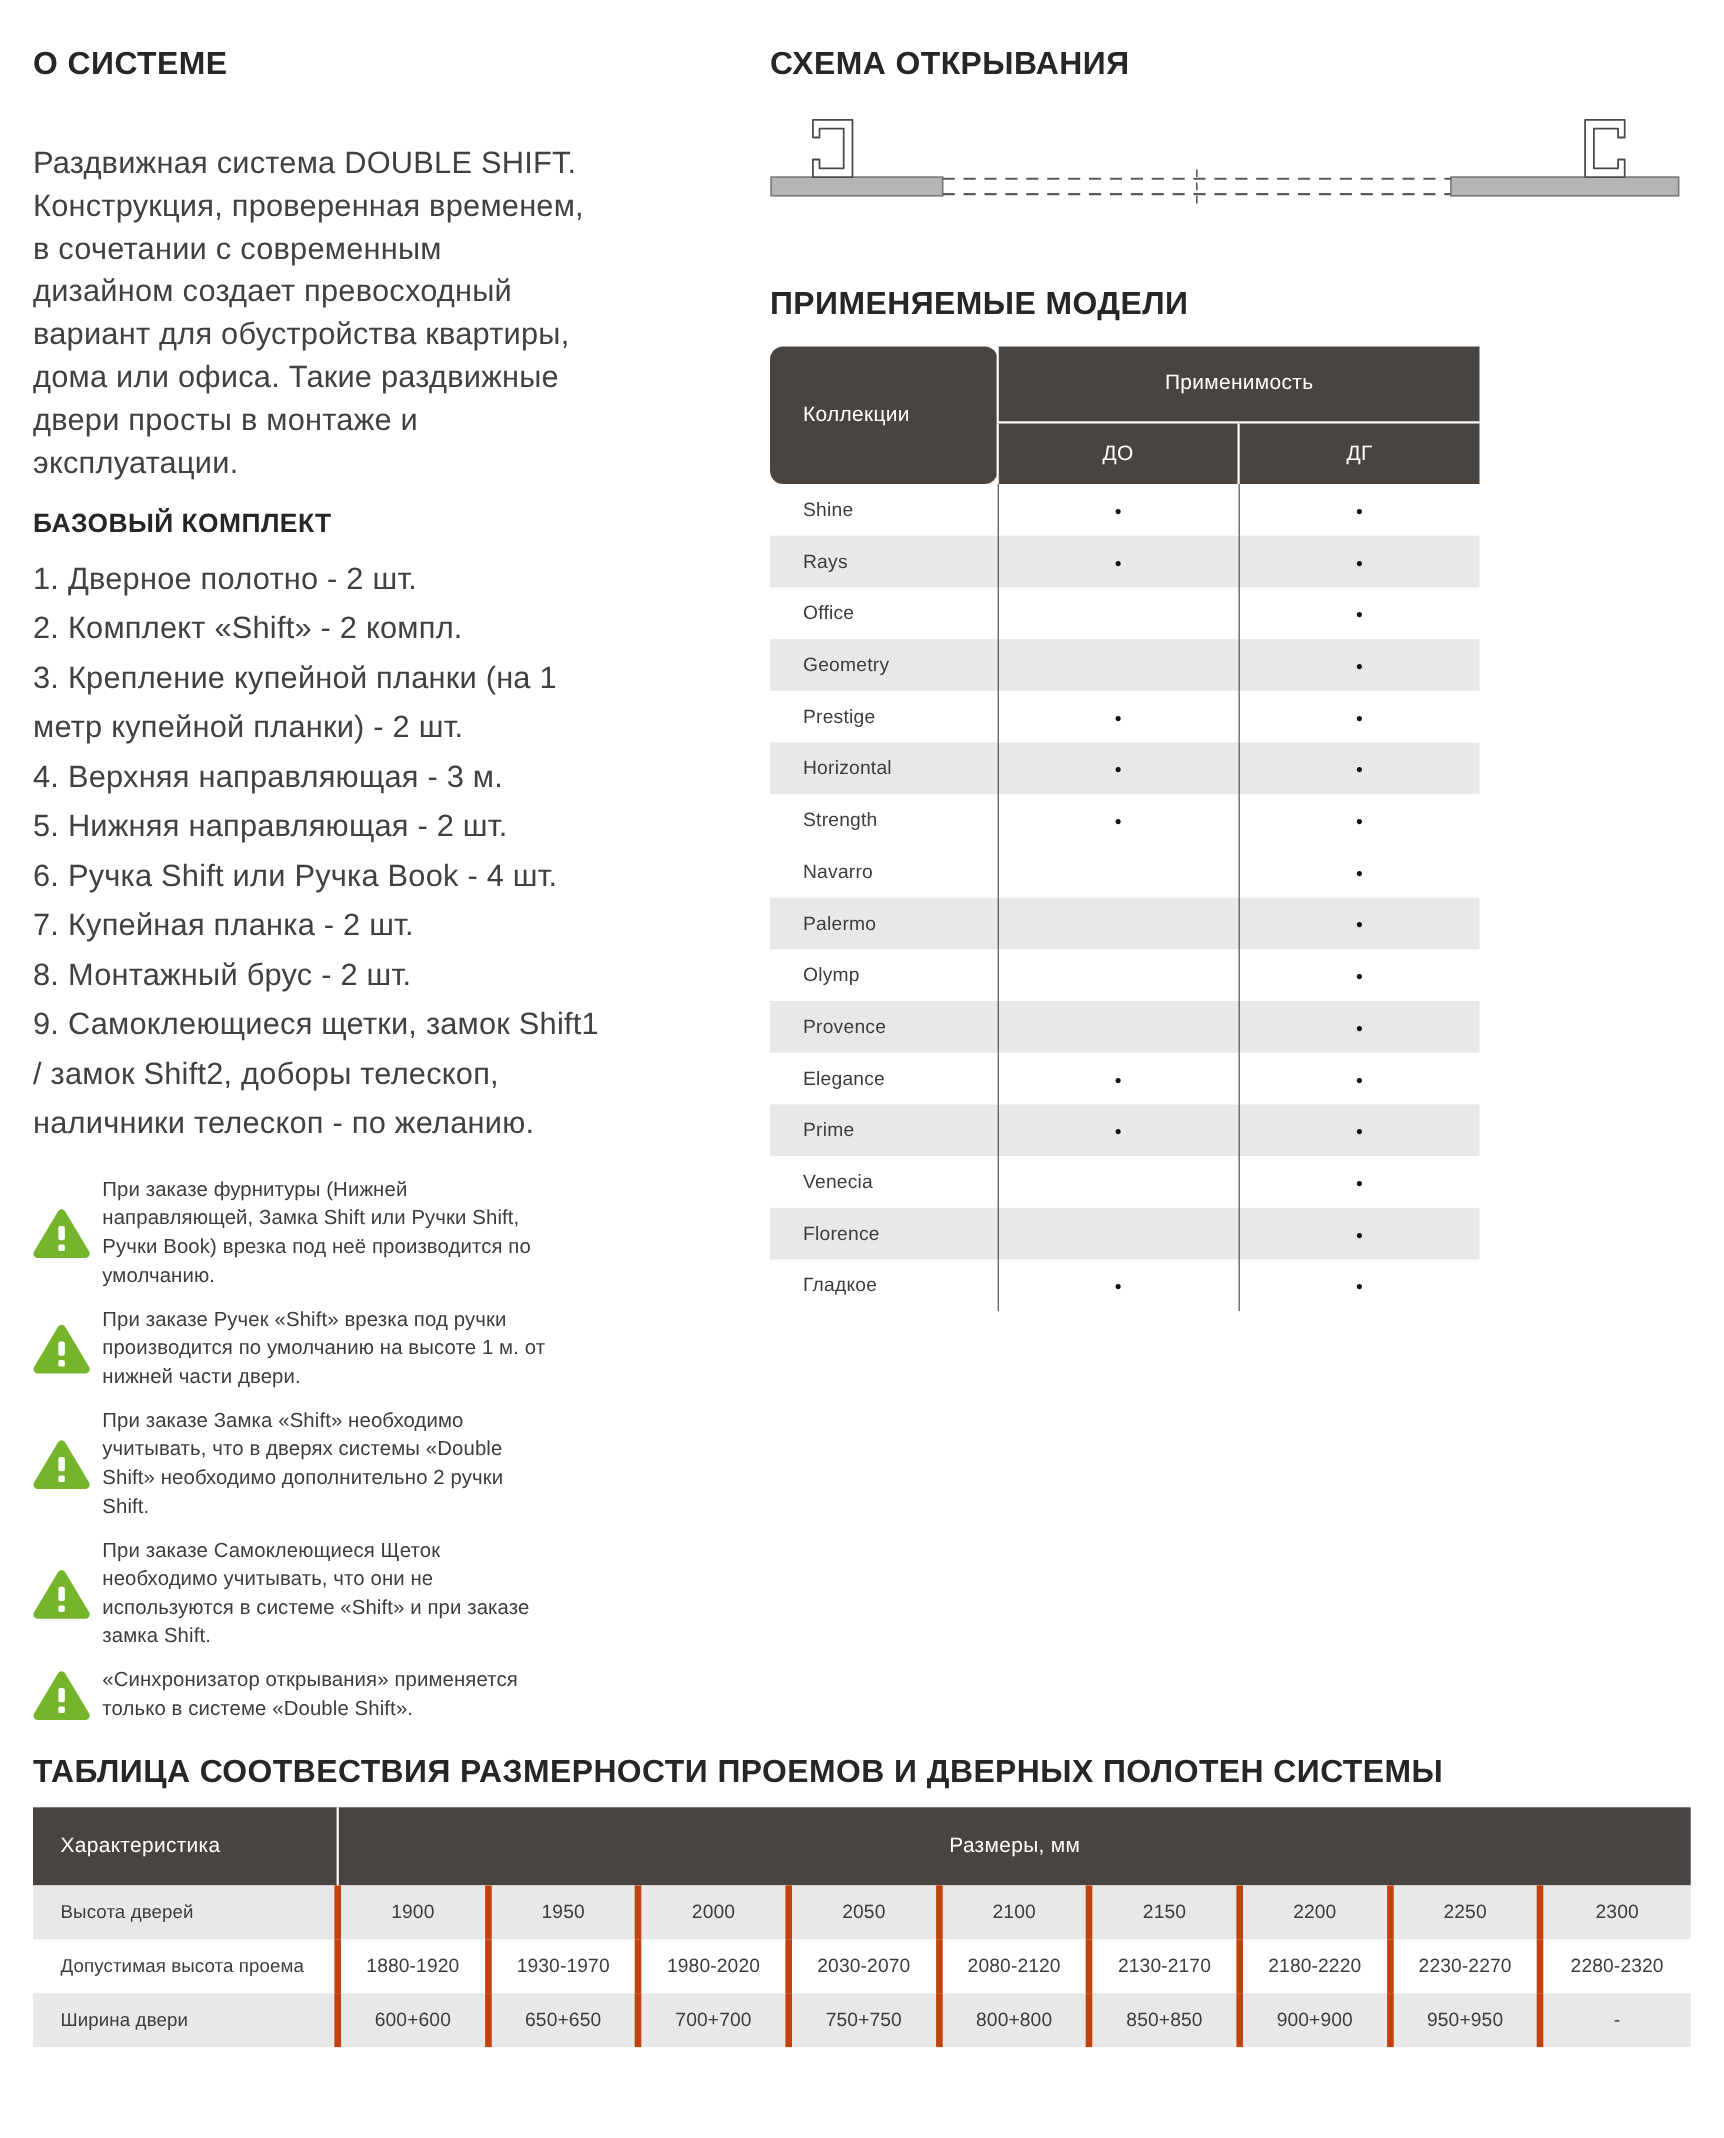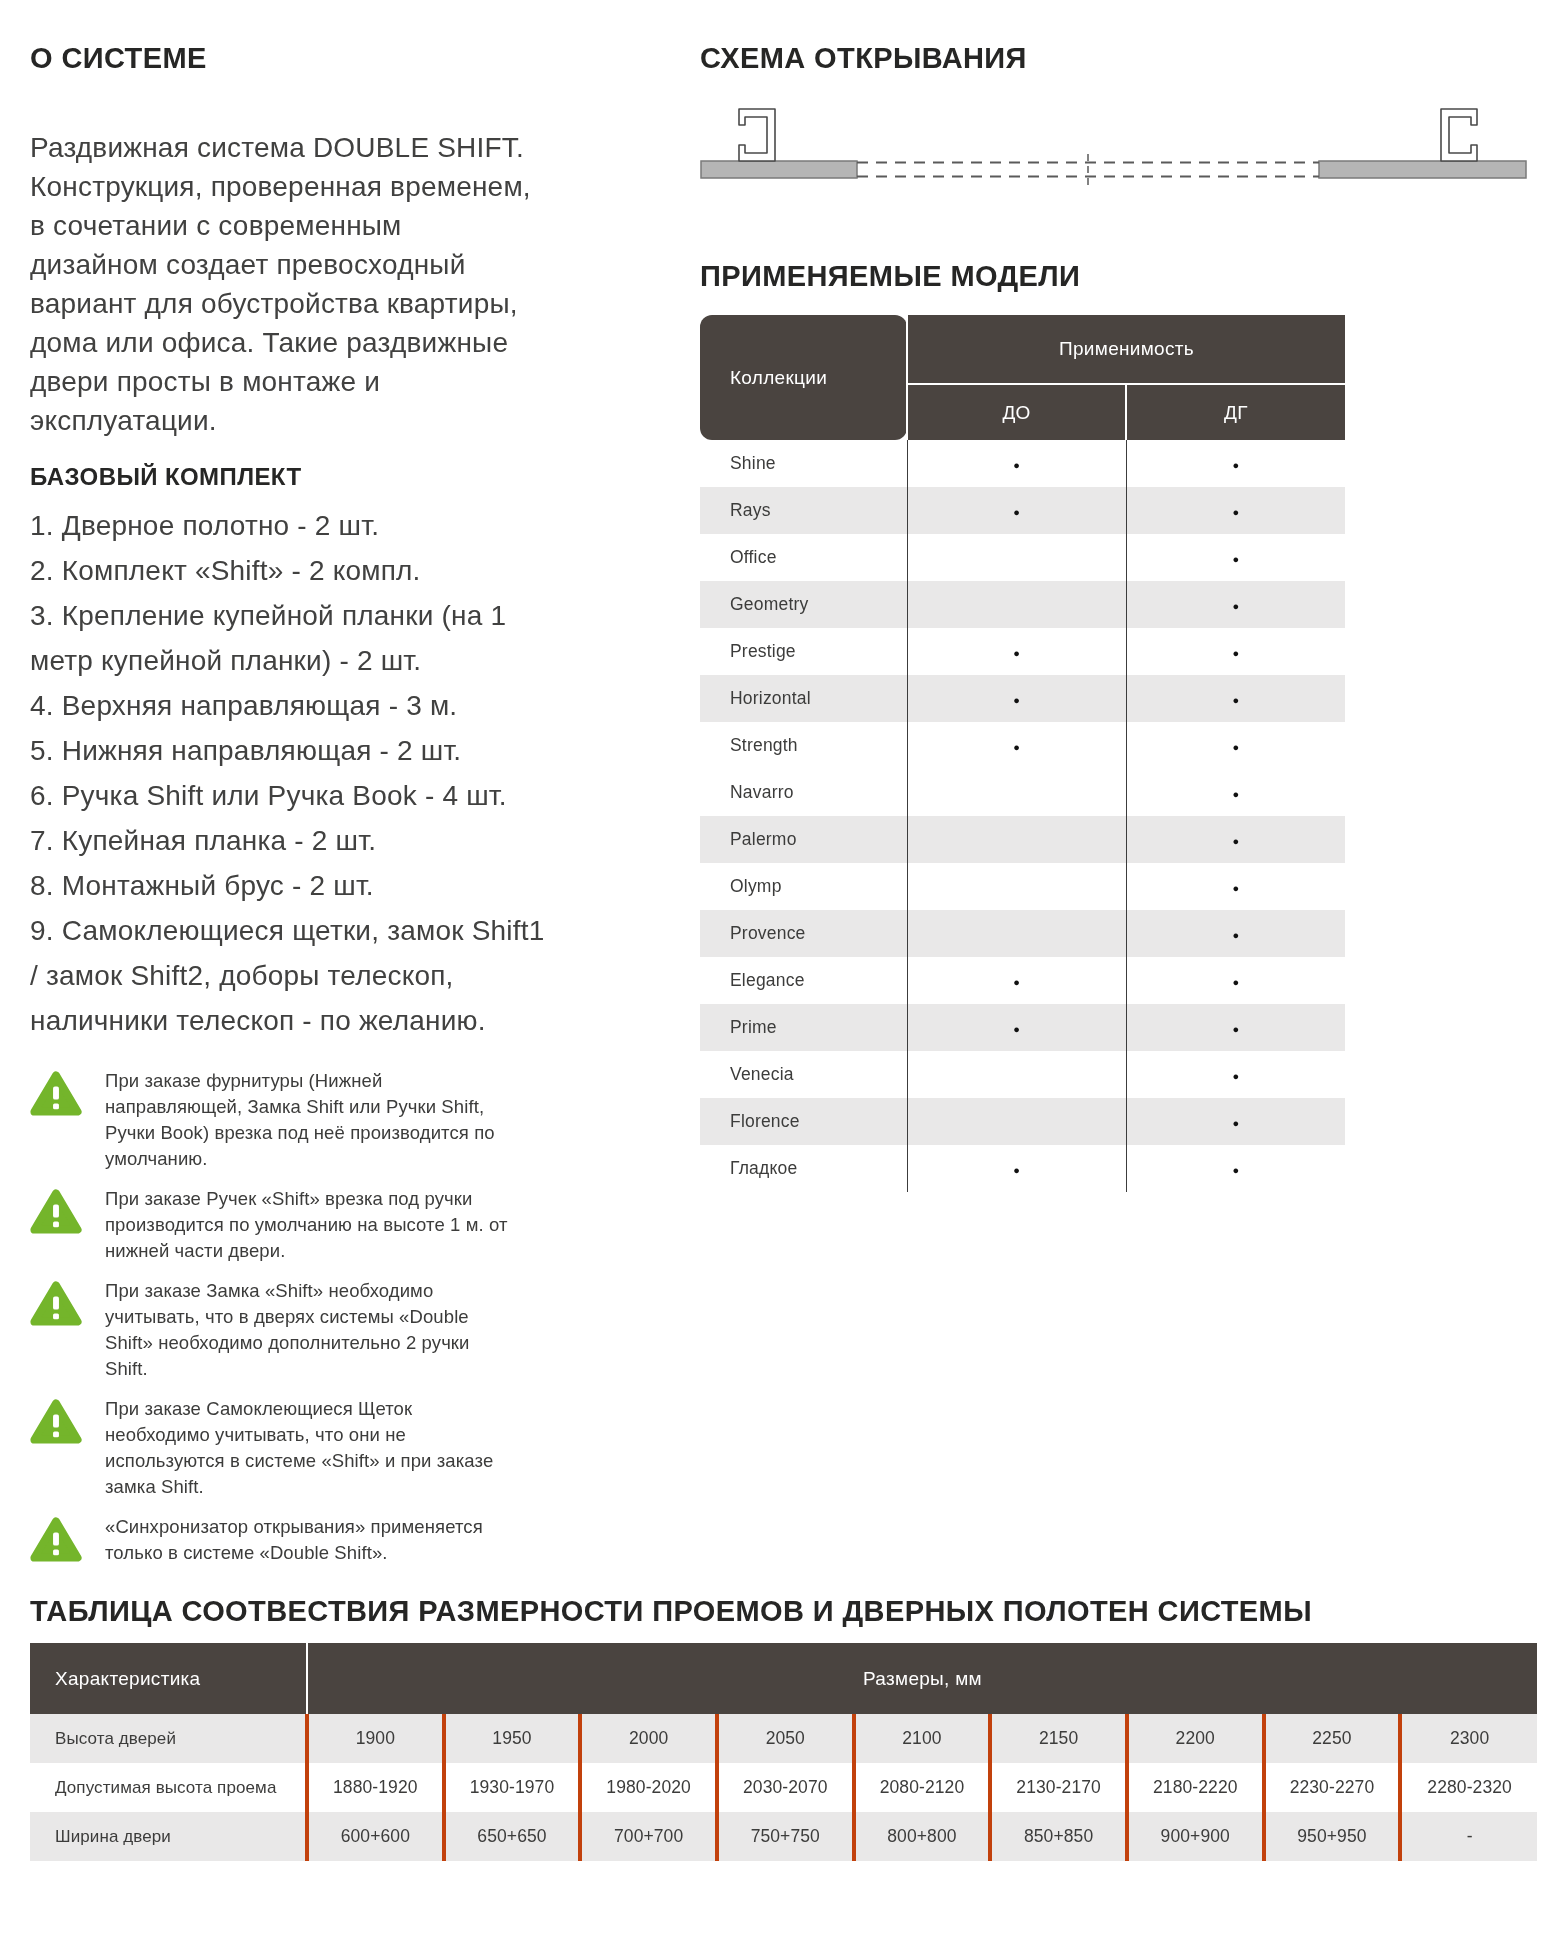--- a/index.html
+++ b/index.html
@@ -15,21 +15,21 @@
   
   #about-par{
     left:30px;top:100px;width:505px;
     font-size:28px;font-weight:300;line-height:39px;color:#414140;letter-spacing:.2px;
   }
   #kit-list{
     left:30px;top:503px;width:525px;
     font-size:28px;font-weight:400;line-height:45px;color:#414140;letter-spacing:.2px;
   }
   #warnings{left:30px;top:1068px;width:530px;display:flex;flex-direction:column;gap:14px;}
-  .warning{display:flex;align-items:flex-start;gap:23px;}
+  .warning{display:flex;align-items:center;gap:11px;}
   .warning .wicon{flex:0 0 auto;margin-top:2px;}
   .warning .wtext{
     font-size:18.5px;line-height:26px;font-weight:300;color:#3c3c3b;width:410px;letter-spacing:.1px;
   }
   
   #scheme-svg{left:700px;top:85px;}
   
   #models-table{left:700px;top:315px;border-collapse:collapse;table-layout:fixed;width:645px;}
   #models-table th{
     background:#4a4440;color:#fff;font-weight:400;font-size:19px;letter-spacing:.3px;
@@ -46,21 +46,21 @@
   .dot{font-size:11px;color:#111;line-height:1;}
   
   #sizes-table{left:30px;top:1643px;border-collapse:collapse;table-layout:fixed;width:1507px;}
   #sizes-table th{
     background:#4a4440;color:#fff;font-weight:400;font-size:19px;height:69px;letter-spacing:.3px;
   }
   #sizes-table th.char{width:250px;text-align:left;padding-left:25px;}
   #sizes-table th.sizes{text-align:center;border-left:2px solid #fff;}
   #sizes-table td{height:47px;font-weight:300;color:#3c3c3b;font-size:17px;letter-spacing:.1px;}
   #sizes-table td.label{padding-left:25px;text-align:left;}
-  #sizes-table td.val{text-align:center;border-left:4px solid #c2410c;font-size:17.5px;margin-top:44px;}
+  #sizes-table td.val{text-align:center;border-left:6px solid #c2410c;font-size:17.5px;margin-top:44px;}
   #sizes-table tr.shaded td{background:#e9e8e8;}
 </style>
 </head>
 <body>
 
 <h2 class="abs section-title" style="left:30px;top:18px;">О СИСТЕМЕ</h2>
 
 <p class="abs" id="about-par">Раздвижная система DOUBLE SHIFT. Конструкция, проверенная временем, в сочетании с современным дизайном создает превосходный вариант для обустройства квартиры, дома или офиса. Такие раздвижные двери просты в монтаже и эксплуатации.</p>
 
 <h2 class="abs section-title" style="left:30px;top:443px;font-size:24px;">БАЗОВЫЙ КОМПЛЕКТ</h2>

